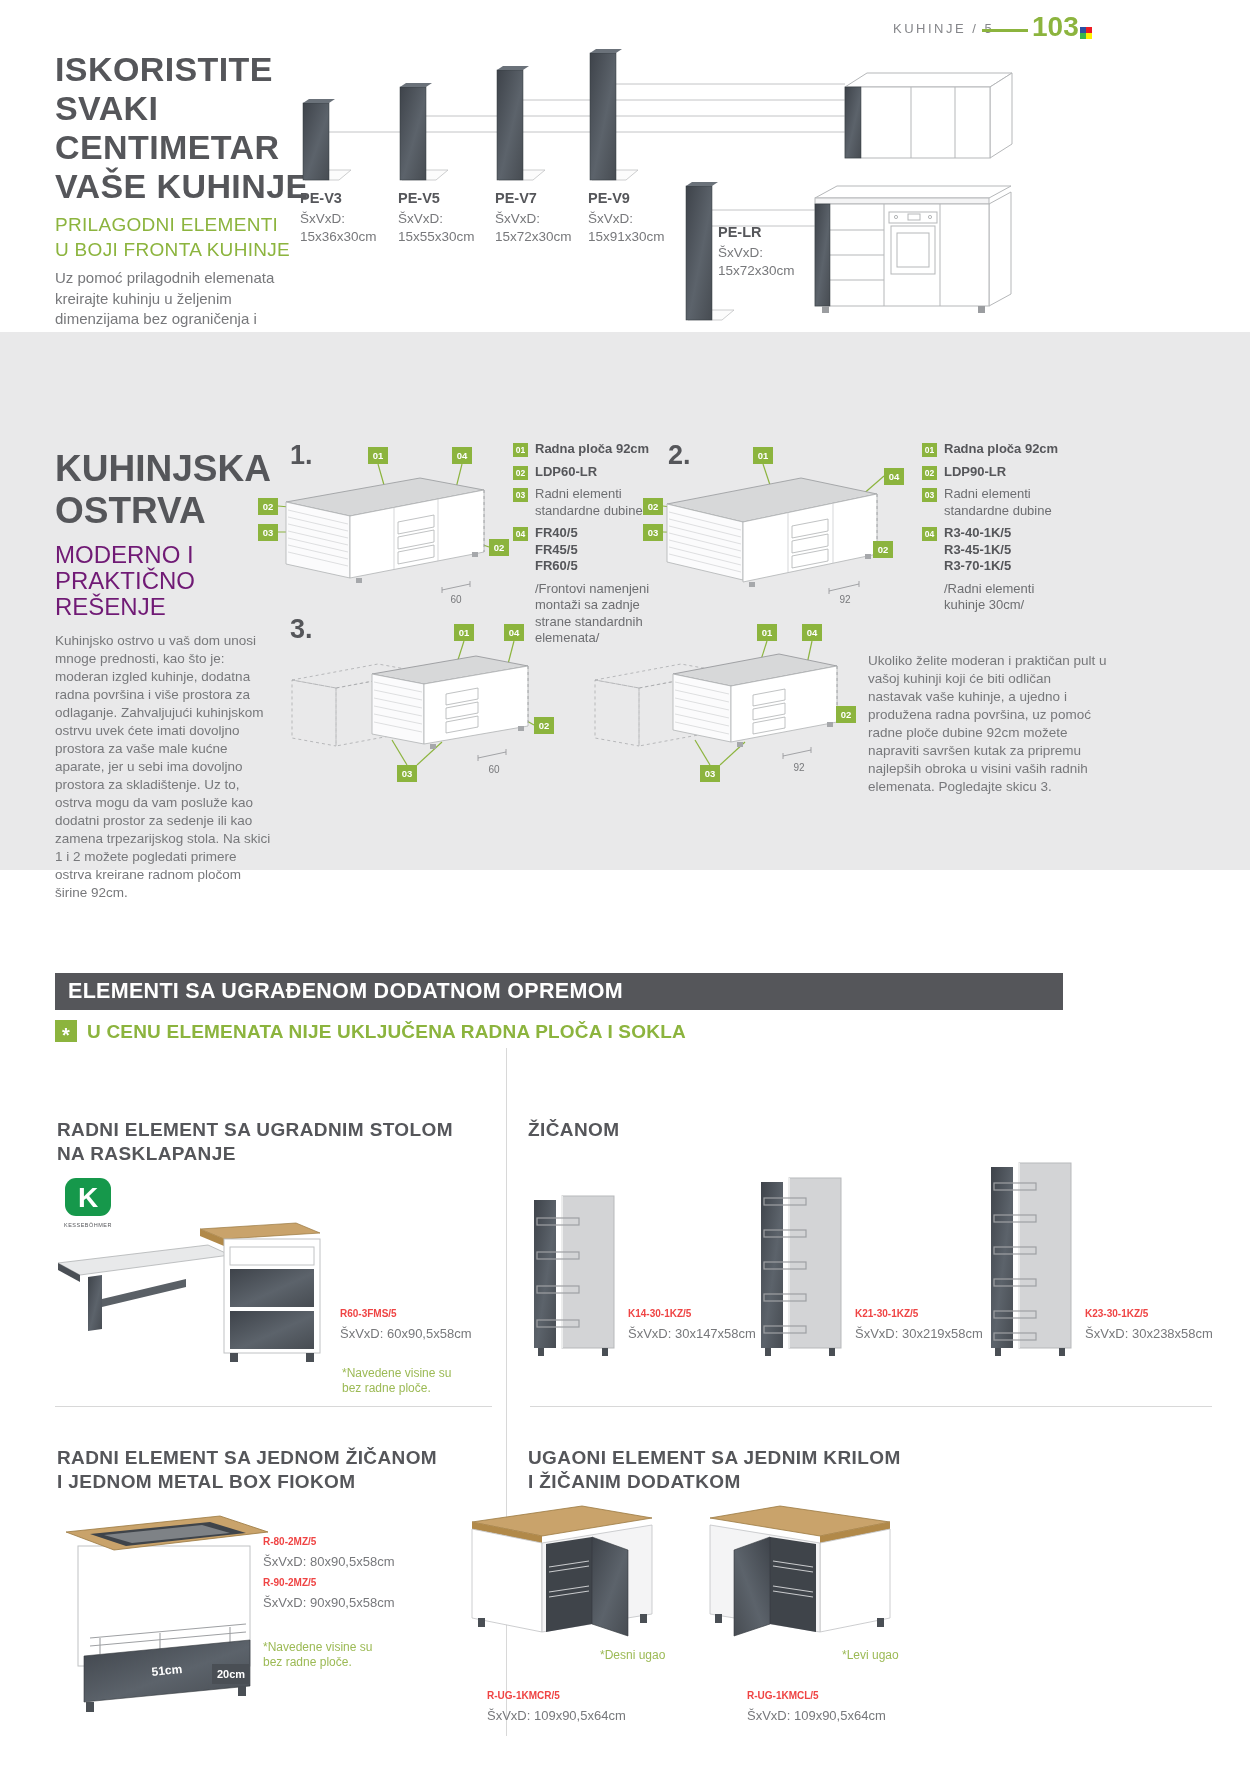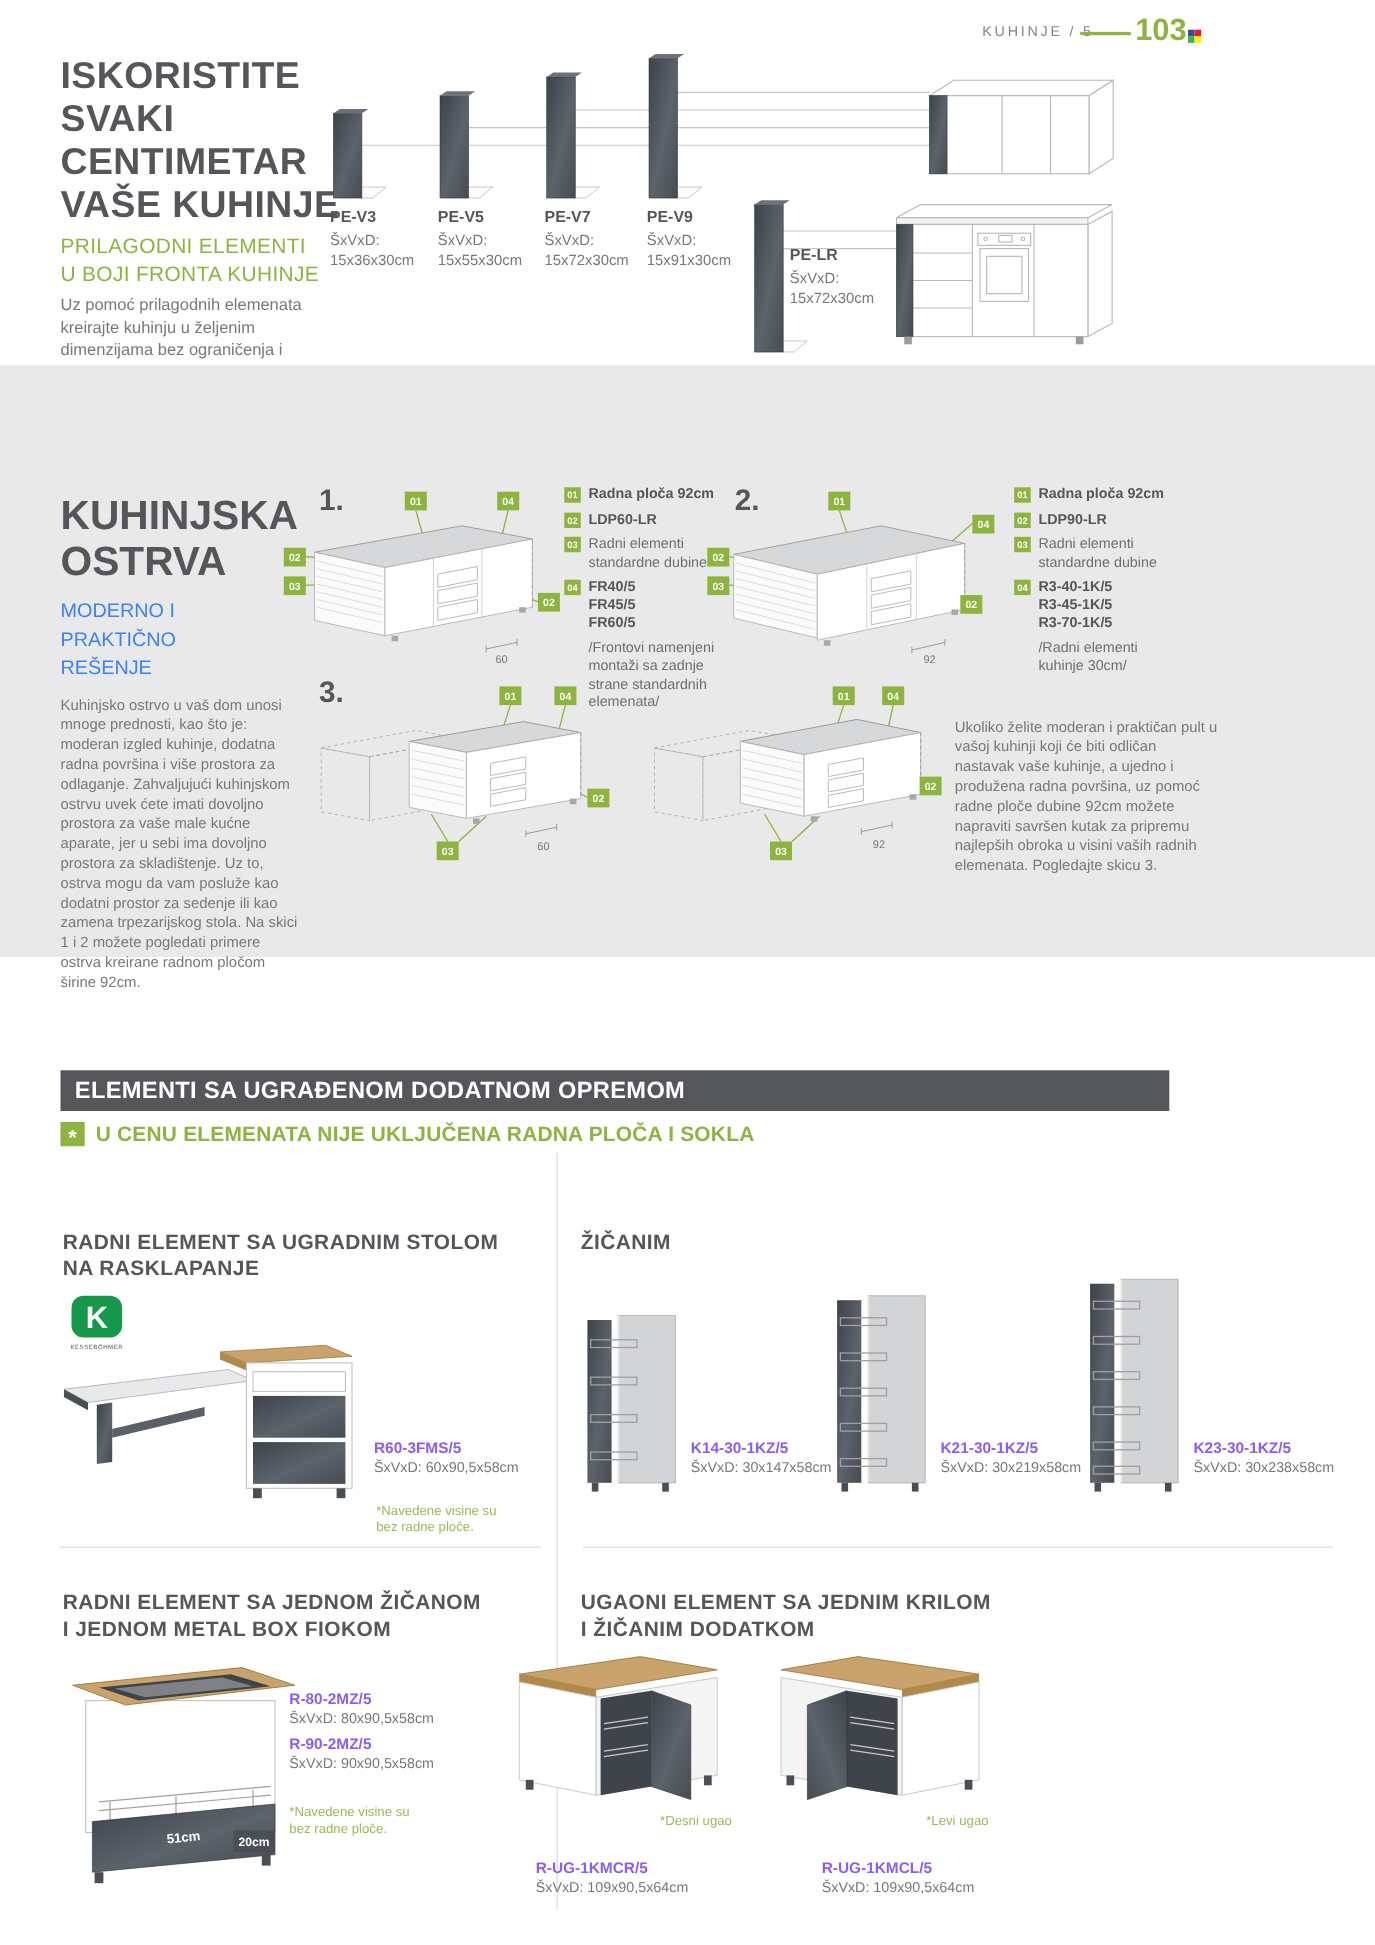--- a/index.html
+++ b/index.html
@@ -14,40 +14,40 @@
   .logo-grid{position:absolute;width:12px;height:12px;display:grid;grid-template-columns:6px 6px;}
   
   .hero-title div{font-size:34px;font-weight:700;line-height:39px;letter-spacing:.4px;color:#55565a;}
   .hero-sub div{font-size:19px;line-height:25px;color:#8cb43e;letter-spacing:.3px;}
   .body-text{font-size:15px;line-height:20.5px;color:#77787b;}
   .pl .c{font-size:14.5px;font-weight:700;color:#55565a;margin-bottom:4px;}
   .pl .d{font-size:13.5px;color:#77787b;line-height:18px;}
   
   .band{position:absolute;left:0;top:332px;width:1250px;height:538px;background:#e9e9ea;}
   .isl-title div{font-size:37px;font-weight:700;line-height:42px;color:#55565a;}
-  .isl-sub div{font-size:18px;line-height:26px;color:#3b82f6;}
+  .isl-sub div{font-size:24px;line-height:26px;color:#701a75;}
   .isl-body{font-size:13.5px;line-height:18px;color:#77787b;}
   .sketch-num{font-size:27px;font-weight:700;color:#55565a;}
   .legend{position:absolute;width:175px;}
   .leg-row{display:flex;gap:7px;margin-bottom:6px;align-items:flex-start;}
   .leg-chip{flex:none;width:15px;height:14px;background:#8cb43e;color:#fff;font-size:8.5px;
             font-weight:700;display:flex;align-items:center;justify-content:center;margin-top:2px;}
   .leg-text{font-size:13px;color:#55565a;font-weight:700;line-height:16.5px;}
   .leg-text.reg{font-weight:400;color:#6d6e71;}
   .leg-note{margin-left:22px;font-size:13px;color:#6d6e71;line-height:16.5px;font-weight:400;}
   
   .banner{position:absolute;left:55px;top:973px;width:1008px;height:37px;background:#55565a;}
   .banner div{padding-left:13px;line-height:37px;font-size:21.5px;font-weight:700;color:#fff;letter-spacing:.3px;}
   .star-box{position:absolute;left:55px;top:1020px;width:22px;height:22px;background:#8cb43e;
             color:#fff;font-size:20px;font-weight:700;text-align:center;line-height:30px;}
   .green-note{font-size:19px;font-weight:700;color:#8cb43e;letter-spacing:.2px;}
   
   .vdiv,.hdiv{position:absolute;background:#d8d8d8;}
   .t-h div{font-size:19px;font-weight:700;line-height:24px;letter-spacing:.4px;color:#55565a;}
-  .t-code{font-size:14px;font-weight:700;color:#8b5cf6;}
+  .t-code{font-size:10px;font-weight:700;color:#ef4444;}
   .t-dims{font-size:13px;color:#77787b;}
   .t-note div{font-size:12px;line-height:15px;color:#9cba55;}
   .t-cap{font-size:12px;color:#9cba55;}
   .brand-name{font-size:5.5px;letter-spacing:.5px;color:#55565a;text-align:center;width:52px;}
   svg{display:block;font-family:"Liberation Sans",sans-serif;}
   svg text.chip-t{fill:#fff;font-size:9.5px;font-weight:700;text-anchor:middle;}
   svg text.dim-t{fill:#77787b;font-size:10px;text-anchor:middle;}
 </style>
 </head>
 <body>
@@ -503,21 +503,21 @@
       </g>
   </svg>
   <div class="abs t-code" style="left:340px;top:1308px;">R60-3FMS/5</div>
   <div class="abs t-dims" style="left:340px;top:1326px;">ŠxVxD: 60x90,5x58cm</div>
   <div class="abs t-note" style="left:342px;top:1366px;">
     <div>*Navedene visine su</div>
     <div>bez radne ploče.</div>
   </div>
 
   <div class="abs t-h" style="left:528px;top:1118px;">
-    <div>ŽIČANIM</div>
+    <div>ŽIČANOM</div>
   </div>
   <svg class="abs" style="left:528px;top:1190px;" width="92" height="172" viewBox="0 0 92 172">
     <rect x="34" y="6" width="52" height="152" fill="#d3d4d6" stroke="#b7b9bb"></rect>
     <line x1="34" y1="6" x2="34" y2="158" stroke="#eceded" stroke-width="2"></line>
     <rect x="6" y="10" width="22" height="148" fill="url(#dg2)"></rect>
     <g fill="none" stroke="#9ea0a3" stroke-width="1.2">
       <rect x="9" y="28" width="42" height="7"></rect>
         <rect x="9" y="62" width="42" height="7"></rect>
       <rect x="9" y="96" width="42" height="7"></rect>
         <rect x="9" y="130" width="42" height="7"></rect>

